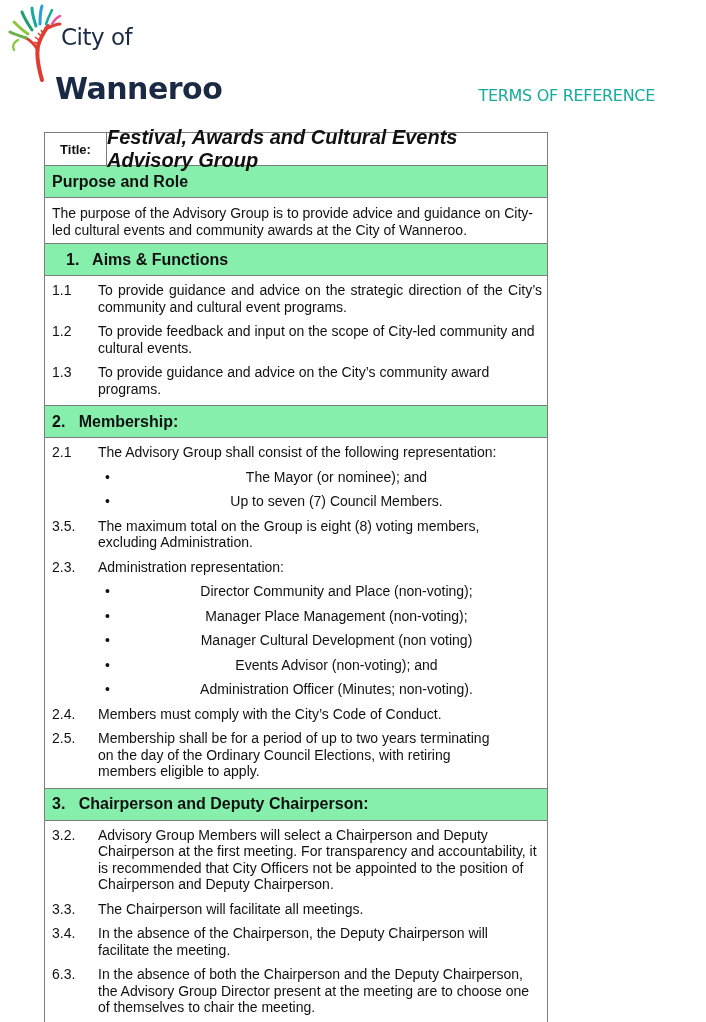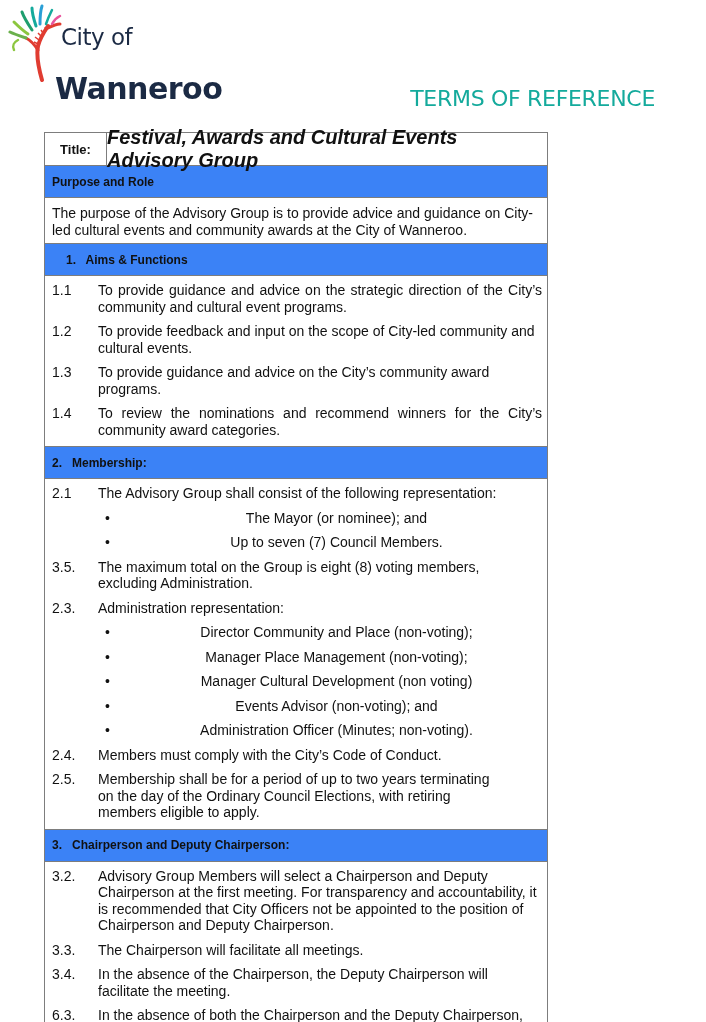--- a/index.html
+++ b/index.html
@@ -46,21 +46,21 @@
     font-weight: bold;
     color: #1b2a44;
     letter-spacing: -0.5px;
     font-family: "DejaVu Sans", sans-serif;
     margin-top: 24px;
   }
   .tor-heading {
     position: absolute;
     right: 51px;
     top: 86px;
-    font-size: 22px;
+    font-size: 16px;
     color: #14aa9c;
     font-family: "DejaVu Sans", sans-serif;
     letter-spacing: -0.3px;
   }
   .tor-table {
     position: absolute;
     left: 44px;
     top: 132px;
     width: 504px;
     border: 1.5px solid #7d7d7d;
@@ -89,23 +89,23 @@
   .title-value {
     flex: 1;
     display: flex;
     align-items: center;
     justify-content: center;
     font-weight: bold;
     font-style: italic;
     font-size: 20px;
   }
   .section-header {
-    background: #3b82f6;
-    font-weight: bold;
-    font-size: 12px;
+    background: #86efac;
+    font-weight: bold;
+    font-size: 16px;
     padding: 0 7px;
     height: 32px;
     display: flex;
     align-items: center;
   }
   .body-cell {
     padding: 6px 5px 4px 7px;
     font-size: 14px;
     line-height: 16.5px;
   }
@@ -190,24 +190,20 @@
       <span class="item-text justify">To provide guidance and advice on the strategic direction of the City’s community and cultural event programs.</span>
     </div>
     <div class="item">
       <span class="item-num">1.2</span>
       <span class="item-text">To provide feedback and input on the scope of City-led community and cultural events.</span>
     </div>
     <div class="item">
       <span class="item-num">1.3</span>
       <span class="item-text">To provide guidance and advice on the City’s community award programs.</span>
     </div>
-    <div class="item">
-      <span class="item-num">1.4</span>
-      <span class="item-text justify">To review the nominations and recommend winners for the City’s community award categories.</span>
-    </div>
   </div>
 
   <div class="row section-header" style="white-space:pre;">2.   Membership:</div>
   <div class="row body-cell">
     <div class="item">
       <span class="item-num">2.1</span>
       <span class="item-text">The Advisory Group shall consist of the following representation:</span>
     </div>
     <div class="bullet">
       <span class="bullet-dot">•</span>
@@ -264,18 +260,18 @@
     <div class="item">
       <span class="item-num">3.3.</span>
       <span class="item-text">The Chairperson will facilitate all meetings.</span>
     </div>
     <div class="item">
       <span class="item-num">3.4.</span>
       <span class="item-text">In the absence of the Chairperson, the Deputy Chairperson will facilitate the meeting.</span>
     </div>
     <div class="item">
       <span class="item-num">6.3.</span>
-      <span class="item-text">In the absence of both the Chairperson and the Deputy Chairperson, the Advisory Group Members present at the meeting are to choose one of themselves to chair the meeting.</span>
+      <span class="item-text">In the absence of both the Chairperson and the Deputy Chairperson, the Advisory Group Director present at the meeting are to choose one of themselves to chair the meeting.</span>
     </div>
   </div>
 
   <div class="row section-header" style="white-space:pre;text-align:center;">4.   Meeting Procedures</div>
 </div>
 
 </body></html>

